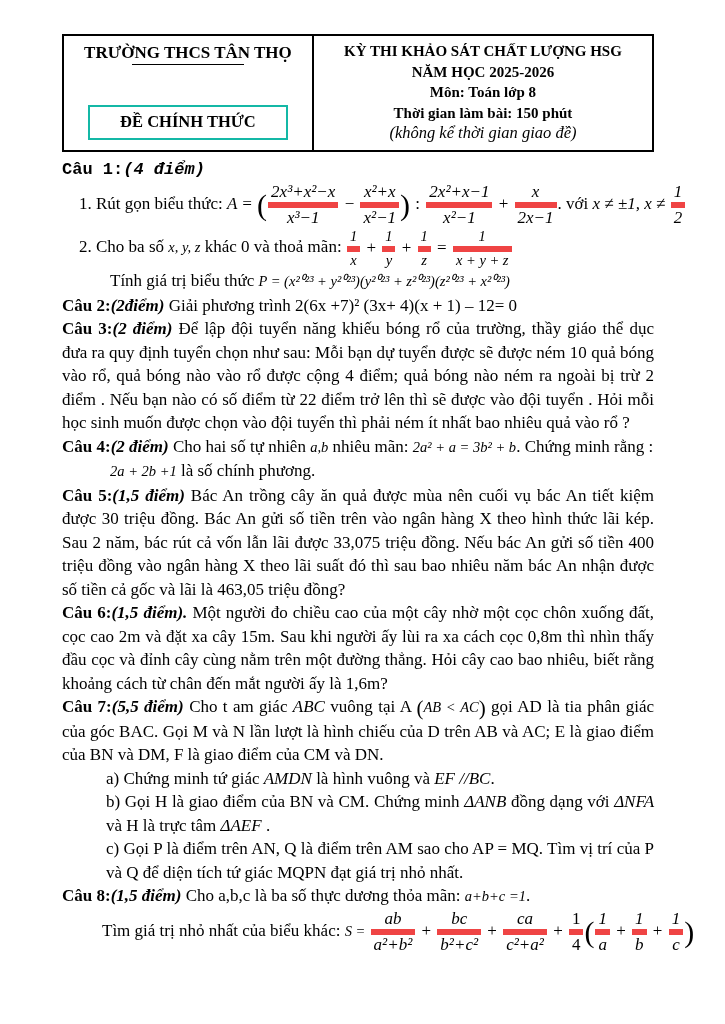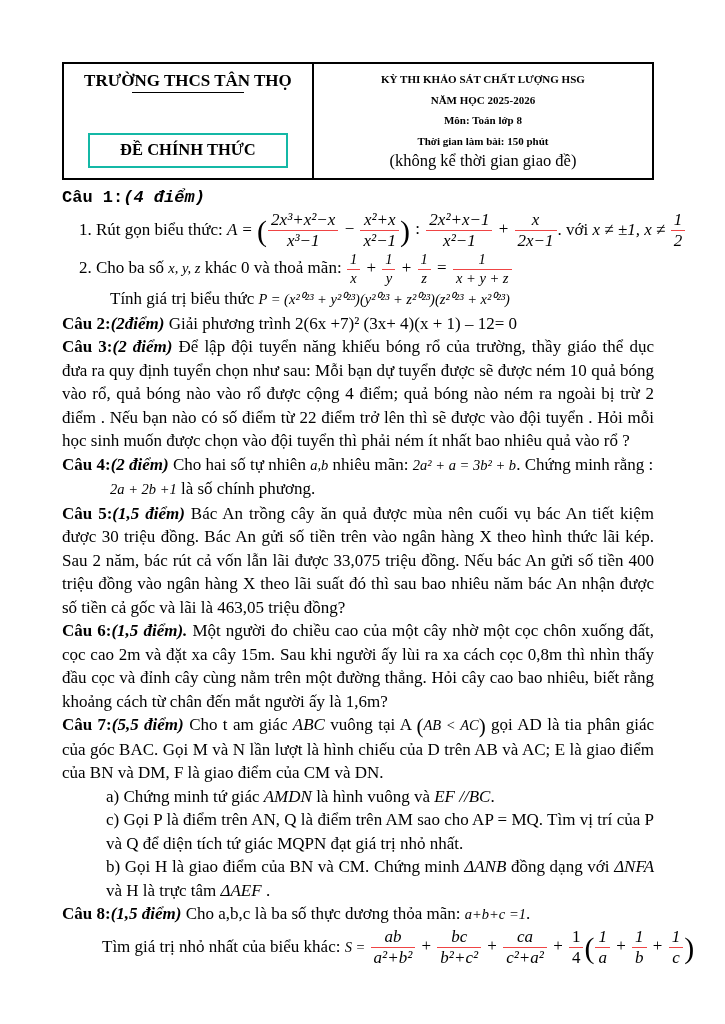--- a/index.html
+++ b/index.html
@@ -1,52 +1,52 @@
 <!DOCTYPE html>
 <html><head>
 <meta charset="utf-8">
 <style>
   html, body { margin:0; padding:0; background:#ffffff; }
   body {
     width:725px; height:1024px; overflow:hidden; color:#000;
     font-family:"Liberation Serif","DejaVu Serif",serif;
     font-size:17px;
   }
-  .page { box-sizing:border-box; width:712px; padding:62px 58px 0 62px; }
+  .page { box-sizing:border-box; width:712px; padding:34px 58px 0 62px; }
 
   
   .hdr { display:flex; border:2px solid #000; }
   .hdr-left {
     width:42.5%; border-right:2px solid #000; text-align:center;
     padding:7px 4px 10px 4px; box-sizing:border-box;
   }
   .school { font-weight:bold; font-size:17px; white-space:nowrap; }
   .school-underline { width:112px; border-top:1.5px solid #000; margin:1px auto 7px auto; height:0; }
   .de-box { display:inline-block; border:2px solid #14b8a6; font-weight:bold; padding:5px 30px 6px 30px; font-size:16.5px; white-space:nowrap;margin-top:33px; }
   .hdr-right { flex:1; text-align:center; padding:5px 2px 4px 2px; line-height:20.5px; }
-  .ht { font-weight:bold; font-size:11px; white-space:nowrap; }
-  .hnote { font-size:16.5px; white-space:nowrap; }
+  .ht { font-weight:bold; font-size:15px; white-space:nowrap; }
+  .hnote { font-style:italic; font-size:16.5px; white-space:nowrap; }
 
   
   .para { margin:0; text-align:justify; line-height:23.5px; }
   .tight { text-align:left;font-family:Liberation Serif, serif; }
   .qlabel { font-weight:bold; }
   .qpts { font-weight:bold; font-style:italic; }
   .ind1 { padding-left:17px; }
   .ind2 { padding-left:44px; }
   .ind3 { padding-left:48px; }
   .mi { font-style:italic; }
   .ms { font-style:italic; font-size:14.5px; }
   .nowrap { white-space:nowrap; }
   .gap-top { margin-top:6px;font-family:Liberation Mono, monospace; }
 
   
   .fr { display:inline-block; vertical-align:middle; text-align:center; font-size:17px; line-height:1.2; padding:0 1px; }
   .fr .n { display:block; padding:0 3px; }
-  .fr .d { display:block; border-top:1px solid #ef4444; padding:0 3px; }
+  .fr .d { display:block; border-top:6px solid #ef4444; padding:0 3px; }
   .fr.md { font-size:14.5px; }
   .it { font-style:italic; }
 
   
   .bp { font-size:30px; vertical-align:middle; line-height:0; font-weight:400; }
   .mp { font-size:21px; vertical-align:middle; line-height:0; }
   .op { padding:0 1px; }
 </style>
 </head>
 <body>
@@ -143,32 +143,32 @@
     <span>gọi AD là tia phân giác của góc BAC. Gọi M và N lần lượt là hình chiếu của D trên AB và AC; E là giao điểm của BN và DM, F là giao điểm của CM và DN.</span>
   </div>
   <div class="para ind2">
     <span>a)</span>
     <span>Chứng minh tứ giác</span>
     <span class="mi">AMDN</span>
     <span>là hình vuông và</span>
     <span class="mi">EF //BC</span><span>.</span>
   </div>
   <div class="para ind2">
-    <span>c)</span>
-    <span>Gọi P là điểm trên AN, Q là điểm trên AM sao cho AP = MQ. Tìm vị trí của P và Q để diện tích tứ giác MQPN đạt giá trị nhỏ nhất.</span>
-  </div>
-  <div class="para ind2">
     <span>b)</span>
     <span>Gọi H là giao điểm của BN và CM. Chứng minh</span>
     <span class="mi">ΔANB</span>
     <span>đồng dạng với</span>
     <span class="mi">ΔNFA</span>
     <span>và H là trực tâm</span>
     <span class="mi">ΔAEF</span>
     <span>.</span>
+  </div>
+  <div class="para ind2">
+    <span>c)</span>
+    <span>Gọi P là điểm trên AN, Q là điểm trên AM sao cho AP = MQ. Tìm vị trí của P và Q để diện tích tứ giác MQPN đạt giá trị nhỏ nhất.</span>
   </div>
 
   <div class="para">
     <span class="qlabel">Câu 8:</span><span class="qpts">(1,5 điểm)</span>
     <span>Cho a,b,c là ba số thực dương thỏa mãn:</span>
     <span class="ms">a+b+c =1</span><span>.</span>
   </div>
   <div class="para tight nowrap" style="padding-left:40px;">
     <span>Tìm giá trị nhỏ nhất của biểu khác:</span>
     <span class="ms">S =</span>

